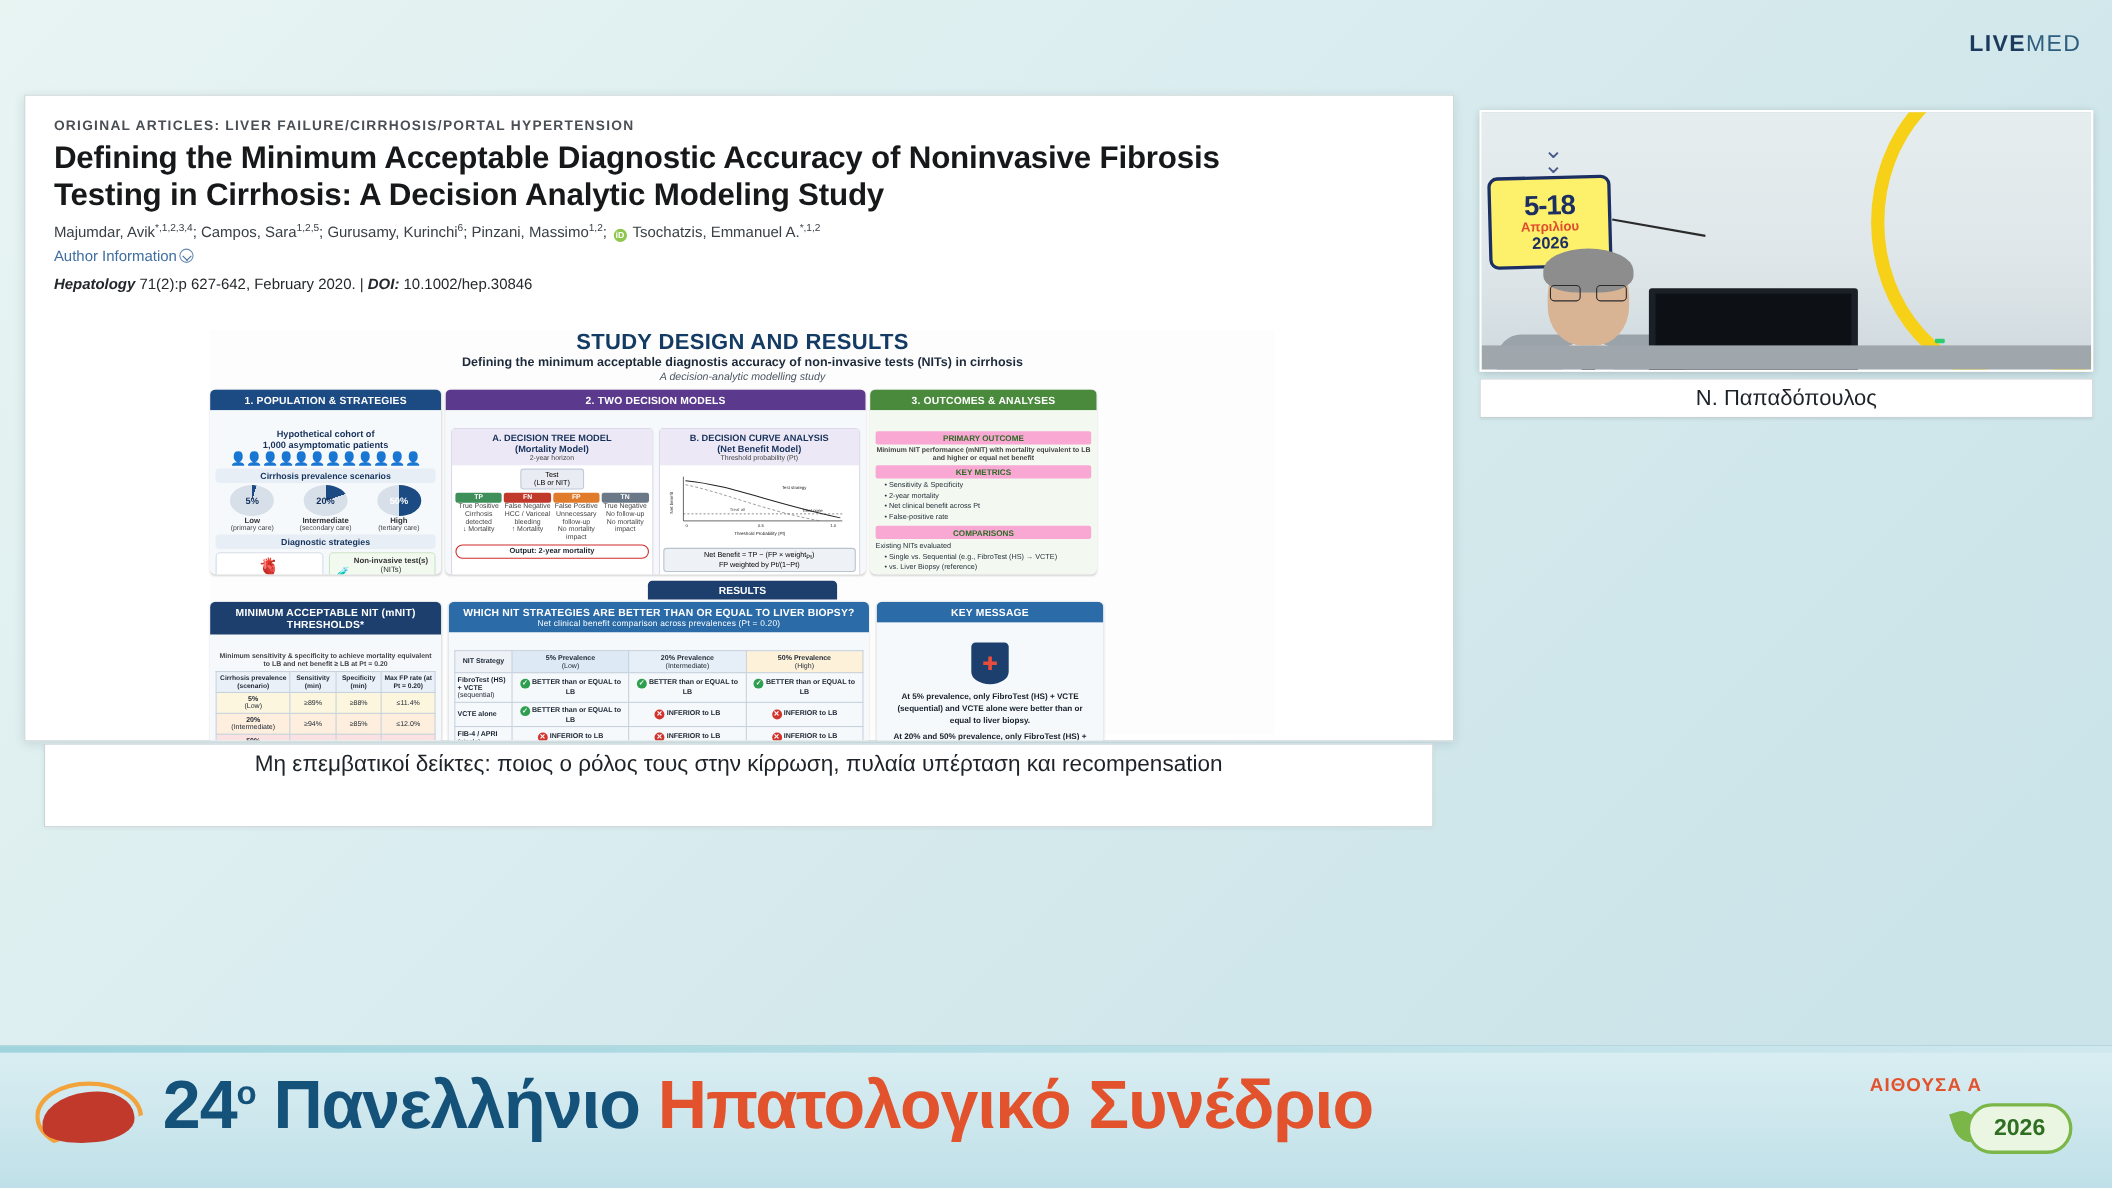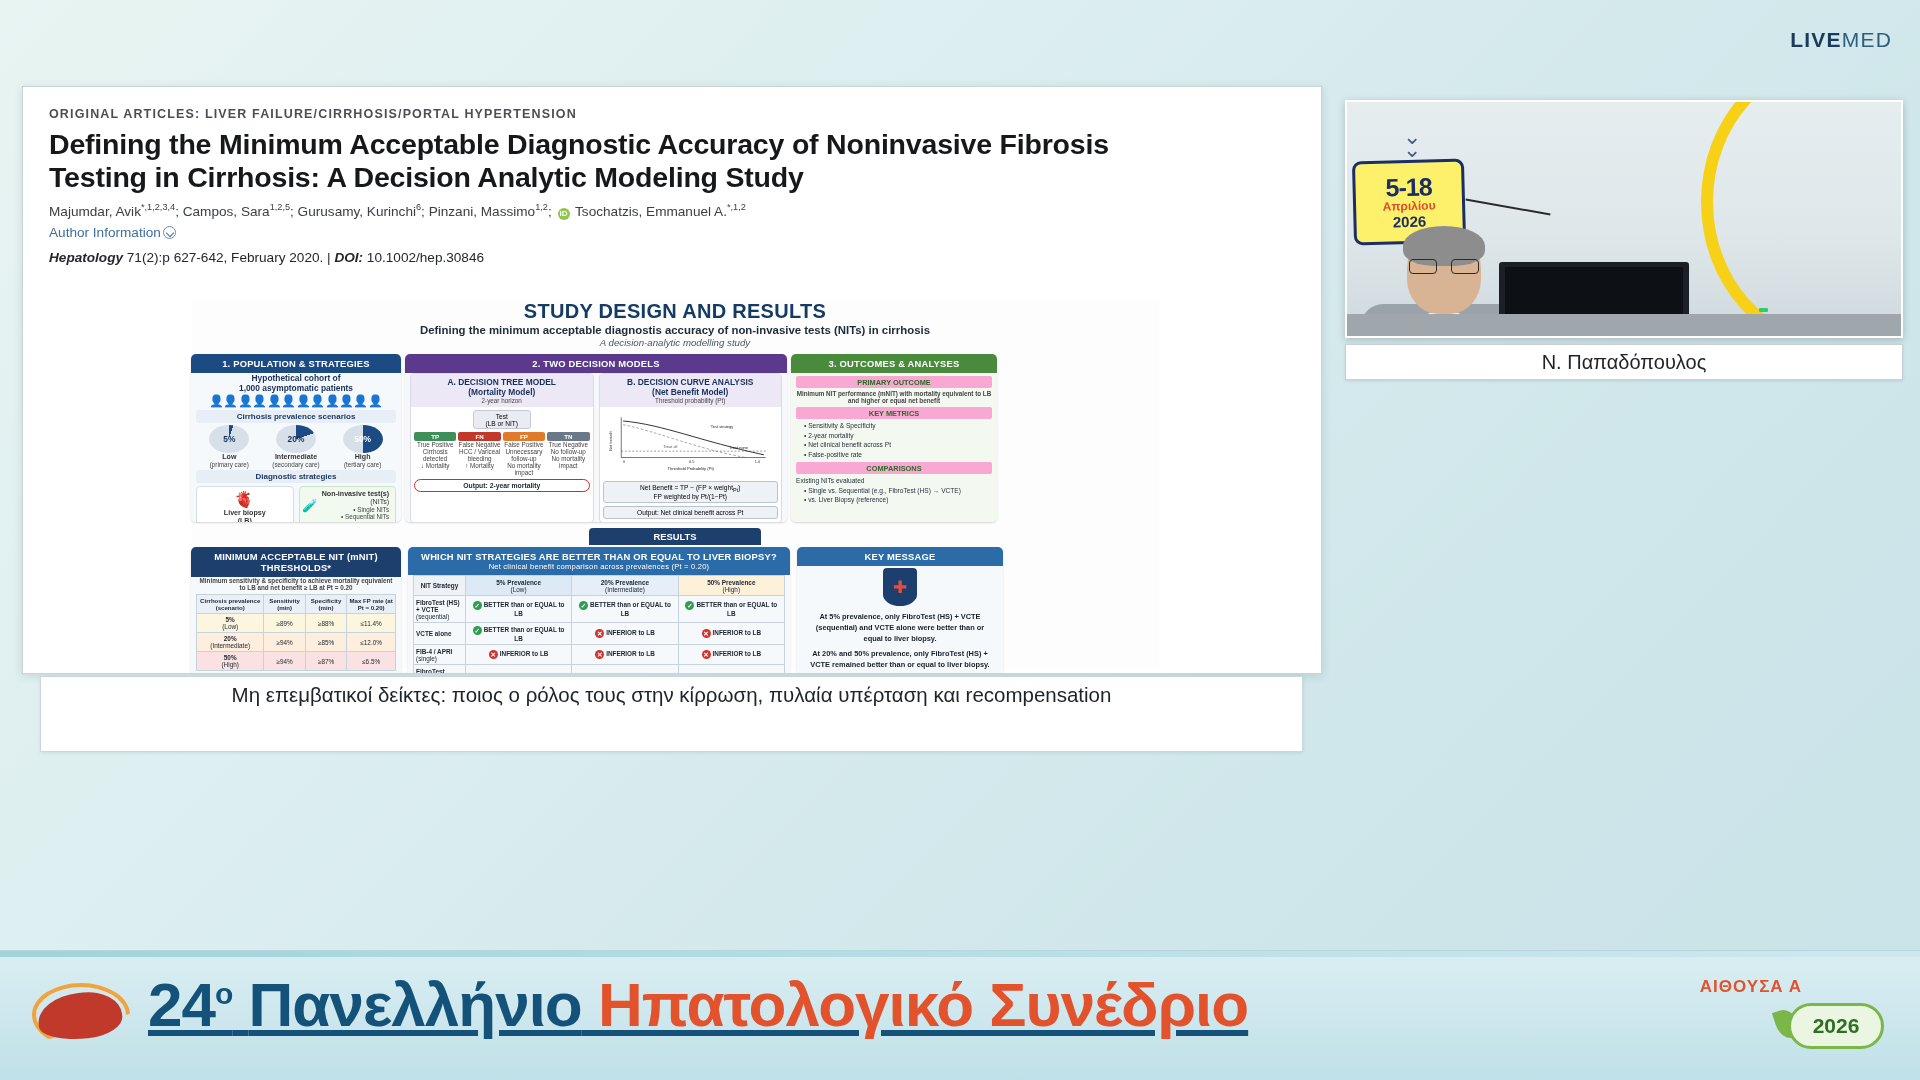--- a/index.html
+++ b/index.html
@@ -89,21 +89,21 @@
   .row1 { display: flex; gap: 4px; margin-top: 6px; height: 168px; }
   .card { border-radius: 5px; overflow: hidden; background: #fff;
           box-shadow: 0 1px 2px rgba(0,0,0,.16); display: flex; flex-direction: column; }
   .card-hd { color: #fff; font-size: 9.4px; font-weight: 700; text-align: center;
              padding: 4px 2px; letter-spacing: .2px; }
   .hd-blue { background: #1c4a82; }
   .hd-purple { background: #5b3a8e; }
   .hd-green { background: #4a8a3c; }
   .hd-navy { background: #1c3f6e; }
   .hd-teal { background: #2b6ca8; }
-  .card-bd { flex: 1; padding: 0 5px; background: #f6f9fc; }
+  .card-bd { flex: 1; padding: 16px 5px; background: #f6f9fc; }
 
   .p1 { width: 210px; }
   .p2 { width: 382px; }
   .p3 { width: 206px; }
 
   .c-center { text-align: center; }
   .t9b { font-size: 8.4px; color: #16305a; font-weight: 700; }
   .t75 { font-size: 7.1px; color: #333; }
   .t65 { font-size: 6.3px; color: #444; }
 
@@ -268,21 +268,21 @@
   
   .banner {
     position: absolute; left: 0; bottom: 0; width: 1920px; height: 130px;
     background: linear-gradient(180deg,#d9eef2 0%, #cfe8ee 45%, #bfe0e8 100%);
     border-top: 1px solid #b6d6de;
   }
   .banner-strip { position: absolute; top: 0; left: 0; width: 1920px; height: 6px;
                   background: linear-gradient(90deg,#9fd4dd,#cfe8ee); }
   .b-title {
     position: absolute; left: 148px; top: 18px; font-size: 62px; font-weight: 700;
-    color: #14527a; letter-spacing: -1px; white-space: nowrap; text-decoration: underline;
+    color: #14527a; letter-spacing: -1px; white-space: nowrap;
   }
   .b-title .num { font-weight: 700; }
   .b-title sup { font-size: 30px; vertical-align: super; }
   .b-title .red { color: #e2522c; }
   .liver-mark {
     position: absolute; left: 34px; top: 30px; width: 98px; height: 68px;
   }
   .liver-mark .lobe {
     position: absolute; left: 4px; top: 12px; width: 84px; height: 46px;
     background: #c0392b; border-radius: 54% 46% 46% 60%/62% 58% 42% 38%;
@@ -376,21 +376,21 @@
             <div class="band">Diagnostic strategies</div>
             <div class="strat">
               <div class="strat-box">
                 <div class="liver-ico">🫀</div>
                 <div class="t75" style="font-weight:700">Liver biopsy</div>
                 <div class="t75" style="font-weight:700">(LB)</div>
               </div>
               <div class="strat-box green">
                 <div style="display:flex;gap:3px;align-items:center">
                   <span style="font-size:13px">🧪</span>
-                  <div style="text-align:right">
+                  <div style="text-align:center">
                     <div class="t75" style="font-weight:700">Non-invasive test(s)</div>
                     <div class="t75" style="font-weight:400">(NITs)</div>
                     <div class="t65">• <span>Single NITs</span></div>
                     <div class="t65">• <span>Sequential NITs</span></div>
                   </div>
                 </div>
               </div>
             </div>
           </div>
         </div>

